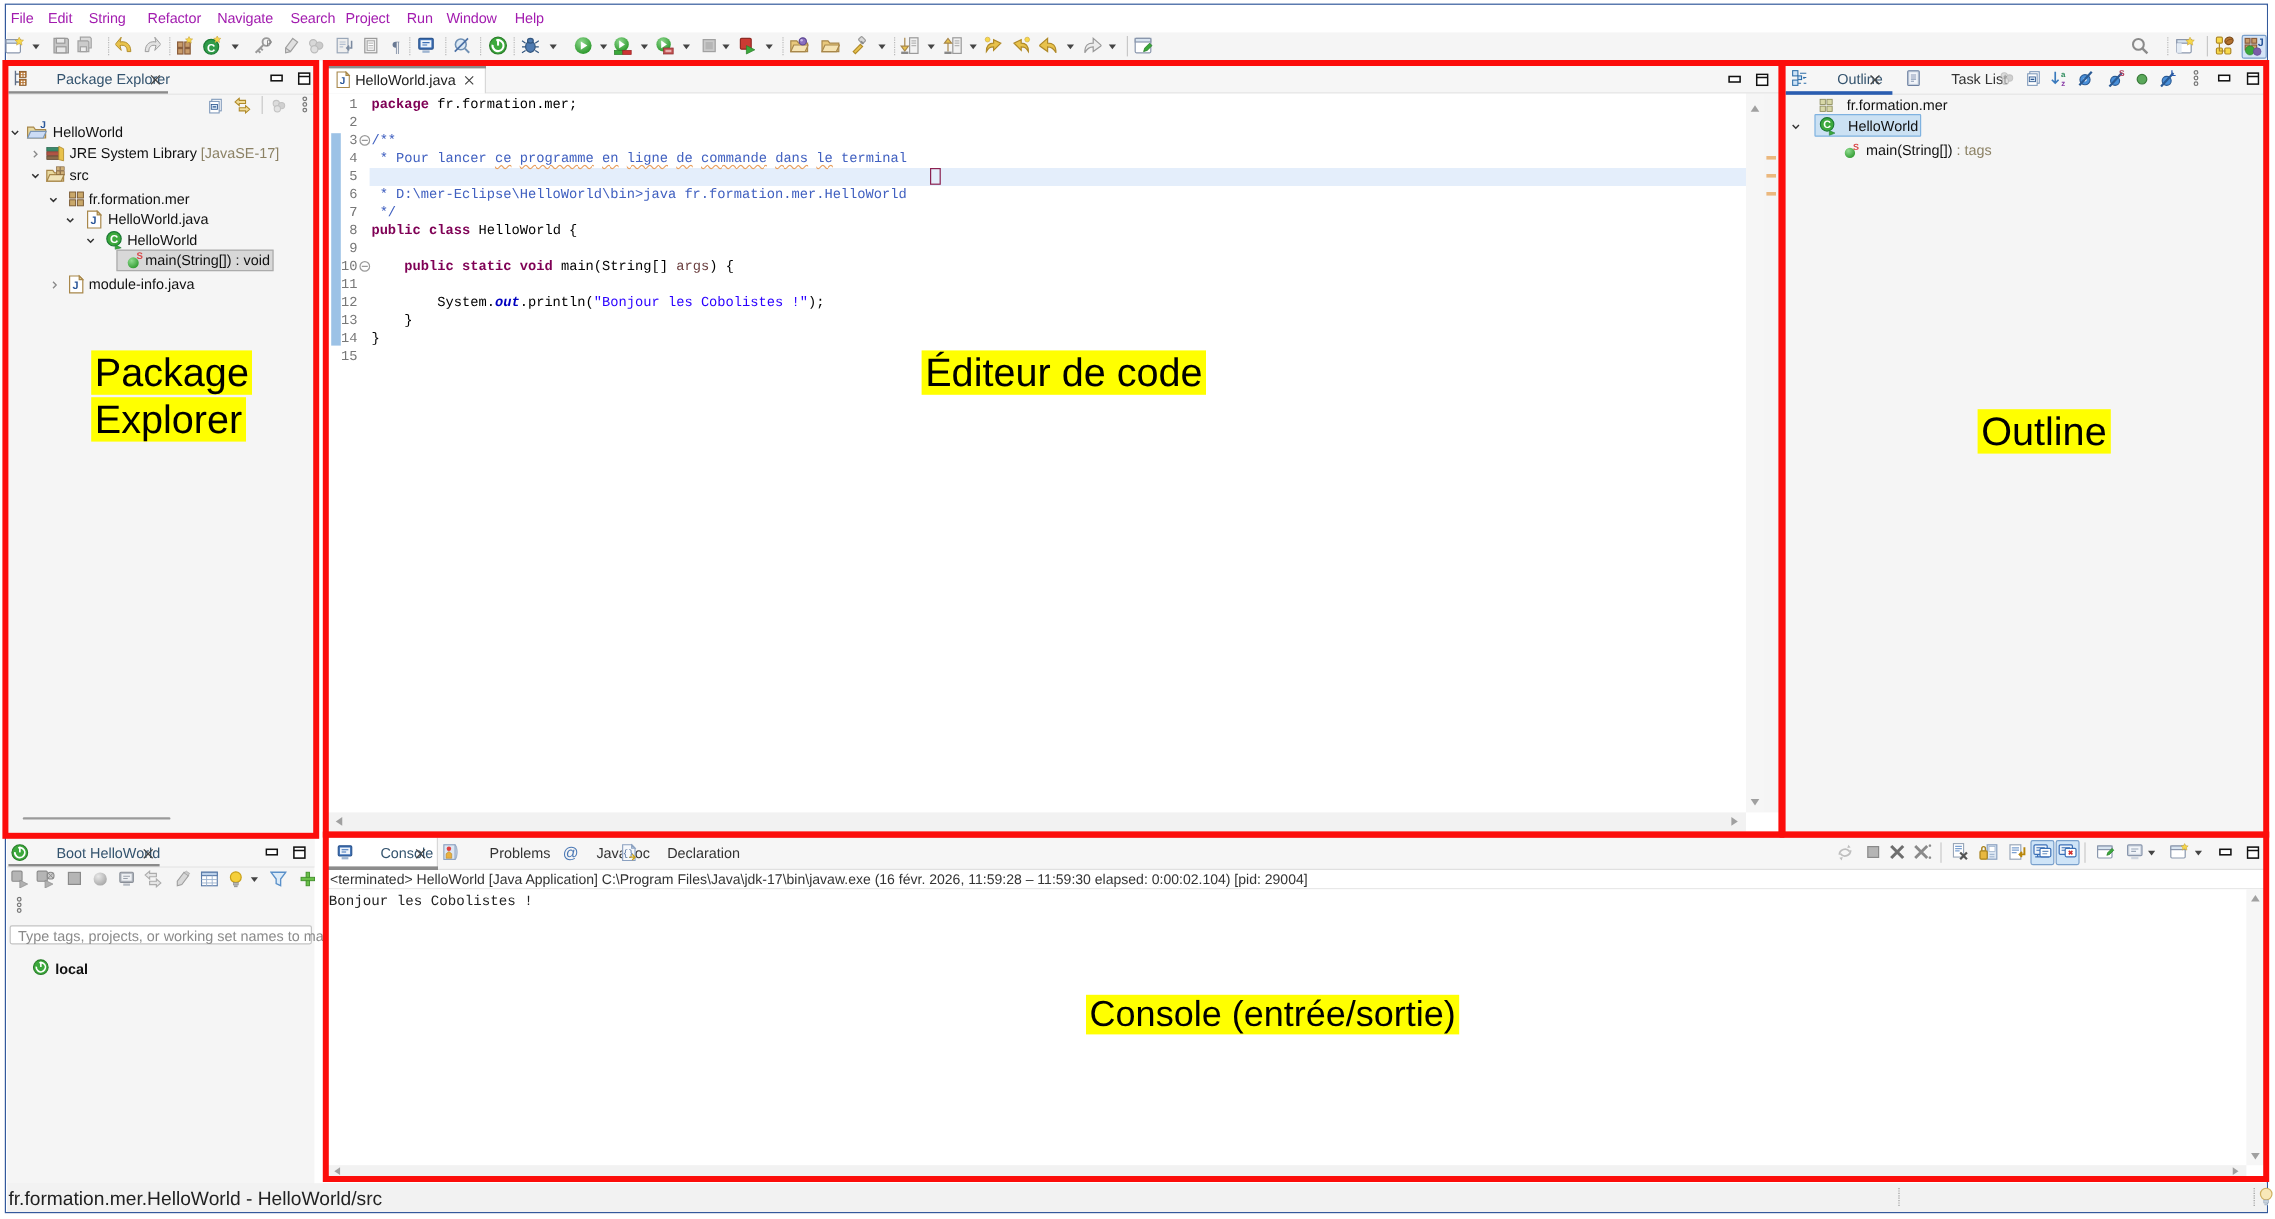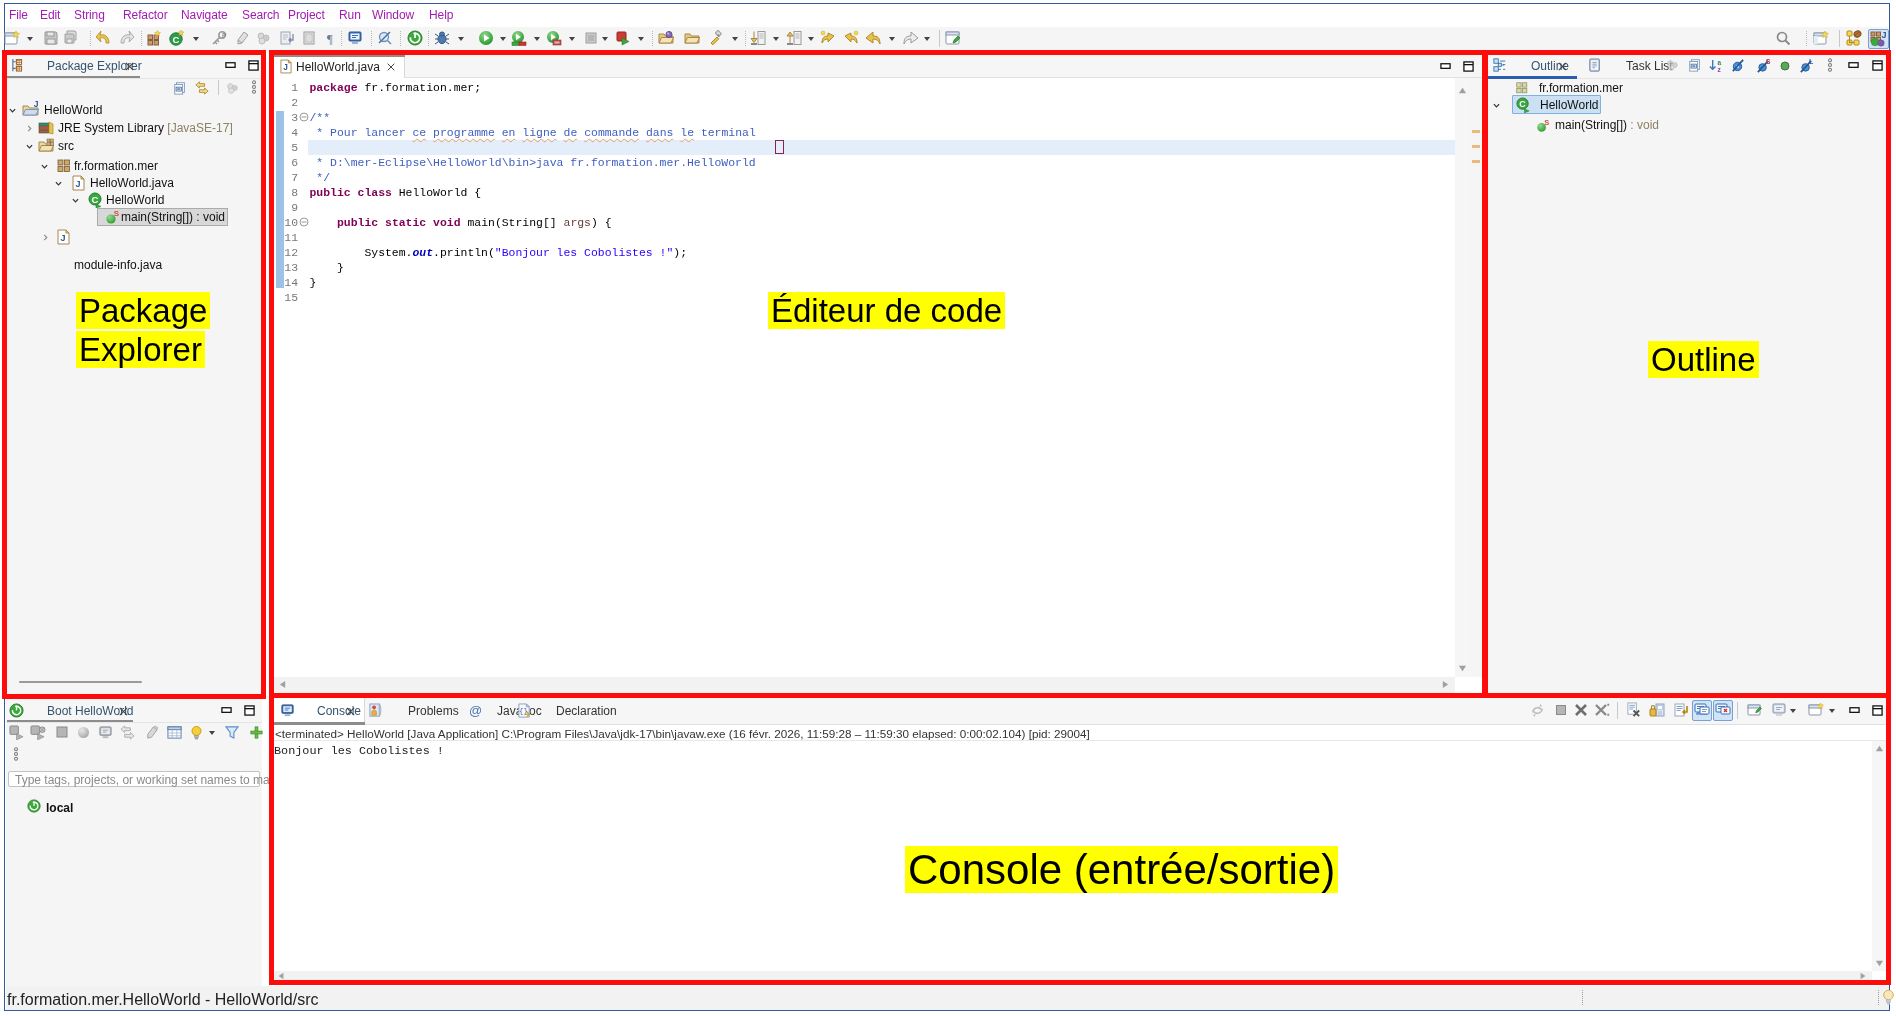--- a/index.html
+++ b/index.html
@@ -421,21 +421,21 @@
  </div>
  <div class="trow" style="left:0;top:174px;width:100%;">
    <svg class="chev" style="left:36px;" viewBox="0 0 8 8">
         <path d="M2.5 1 L5.5 4 L2.5 7" stroke="#8a8a8a" stroke-width="1.3" fill="none"></path>
       </svg>
    <svg class="abs" style="left:51px;top:1px;width:13px;height:16px;" viewBox="0 0 13 16">
         <path d="M1 1 h8 l3 3 v11 h-11z" fill="#fff" stroke="#a8874a"></path>
         <path d="M9 1 l3 3 h-3z" fill="#e8d9a0" stroke="#a8874a"></path>
         <text x="6" y="12" font-size="9" font-weight="bold" fill="#2b579a" font-family="Liberation Sans" text-anchor="middle">J</text>
       </svg>
-   <span class="lbl" style="left:68px;margin-top:28px;">module-info.java</span>
+   <span class="lbl" style="left:68px;">module-info.java</span>
  </div>
  <div class="abs" style="left:13px;top:627px;width:123px;height:2px;background:#9a9a9a;border-radius:1px;"></div>
 </div>
 <div class="abs panel" id="ed" style="left:273px;top:54px;width:1210px;height:639px;background:#fff;">
  <div class="abs" style="left:0;top:0;width:1210px;height:24px;background:#f6f6f6;border-bottom:1px solid #e0e0e0;box-sizing:border-box;"></div>
  <div class="abs" style="left:0;top:0;width:132px;height:24px;background:#fff;border-right:1px solid #d8d8d8;box-sizing:border-box;"></div>
  <div class="abs" style="left:0;top:0;width:132px;height:3px;background:#8c8c8c;"></div>
  <svg class="abs" style="left:7px;top:5px;width:12px;height:15px;" viewBox="0 0 13 16">
       <path d="M1 1 h8 l3 3 v11 h-11z" fill="#fff" stroke="#a8874a"></path>
       <path d="M9 1 l3 3 h-3z" fill="#e8d9a0" stroke="#a8874a"></path>
@@ -602,21 +602,21 @@
    <svg class="abs" style="left:49px;top:3px;width:14px;height:14px;" viewBox="0 0 15 15">
         <circle cx="6" cy="9" r="4.6" fill="url(#gs2)"></circle>
         <defs>
           <radialGradient id="gs2" cx=".35" cy=".3" r=".9">
             <stop offset="0" stop-color="#90dc90"></stop>
             <stop offset="1" stop-color="#1e8f1e"></stop>
           </radialGradient>
         </defs>
         <text x="11.5" y="6" font-size="8" font-weight="bold" fill="#d94a4a" text-anchor="middle" font-family="Liberation Sans">S</text>
       </svg>
-   <span class="lbl" style="left:68px;">main(String[]) <span style="color:#8c8265;">: void</span></span>
+   <span class="lbl" style="left:68px;">main(String[]) <span style="color:#8c8265;">: tags</span></span>
  </div>
 </div>
 <div class="abs panel" id="bd" style="left:6px;top:699px;width:256px;height:289px;">
  <div class="tabrow" style="height:23px;">
   <svg class="abs" style="left:3px;top:4px;width:15px;height:15px;" viewBox="0 0 16 16">
         <circle cx="8" cy="8" r="7" fill="#3ca93c" stroke="#2a7d2a"></circle>
         <circle cx="8" cy="8" r="4.4" fill="none" stroke="#fff" stroke-width="1.6" stroke-dasharray="18 5" transform="rotate(-55 8 8)"></circle>
         <rect x="7.3" y="2.8" width="1.5" height="5" fill="#fff"></rect>
       </svg>
   <span class="vtab" style="left:21px;top:5px;color:#33536e;">Boot HelloWorld</span>
@@ -843,13 +843,13 @@
 </div>
 
 <div class="redrect" style="left:2px;top:50px;width:264px;height:649px;"></div>
 <div class="redrect" style="left:269px;top:50px;width:1218px;height:648px;"></div>
 <div class="redrect" style="left:1483px;top:50px;width:408px;height:648px;"></div>
 <div class="redrect" style="left:269px;top:693px;width:1622px;height:292px;"></div>
 
 <div class="ylabel" style="left:76px;top:291px;"><span>Package</span><br><span>Explorer</span></div>
 <div class="ylabel" style="left:768px;top:291px;"><span>Éditeur de code</span></div>
 <div class="ylabel" style="left:1648px;top:340px;"><span>Outline</span></div>
-<div class="ylabel" style="left:905px;top:850px;font-size:42px;"><span>Console (entrée/sortie)</span></div>
+<div class="ylabel" style="left:905px;top:826px;font-size:30px;"><span>Console (entrée/sortie)</span></div>
 
 </body></html>

